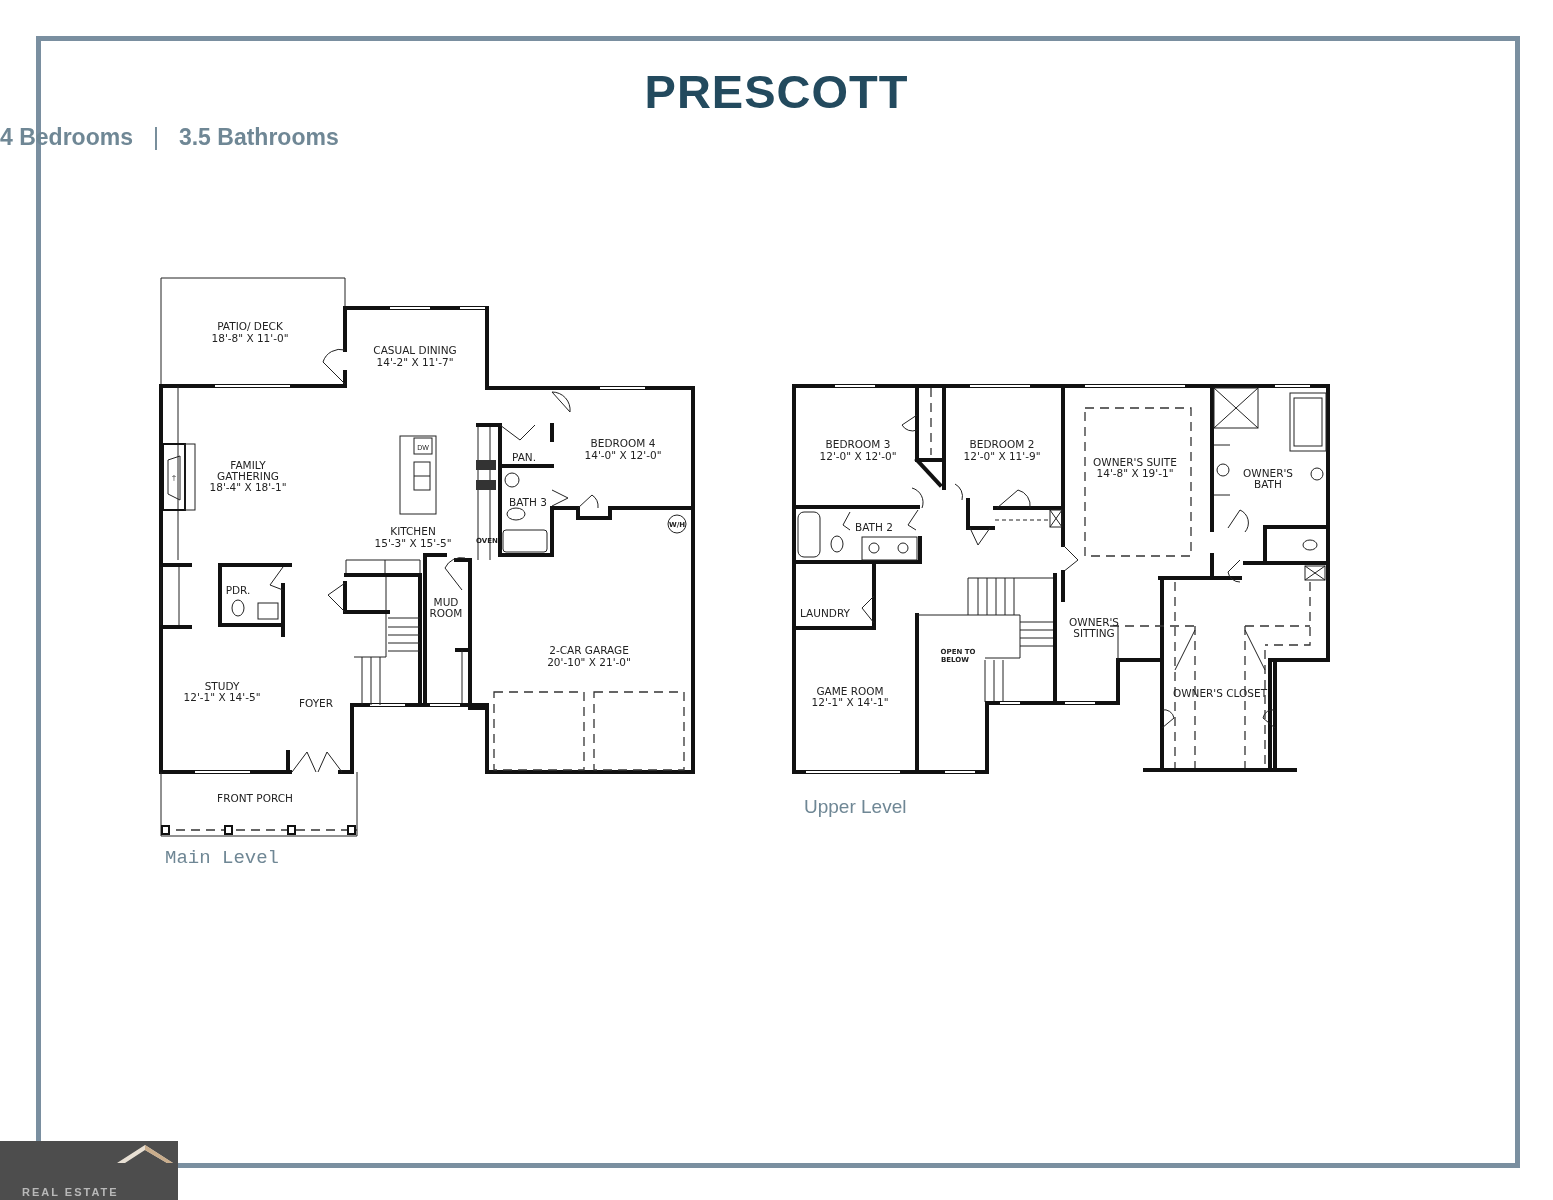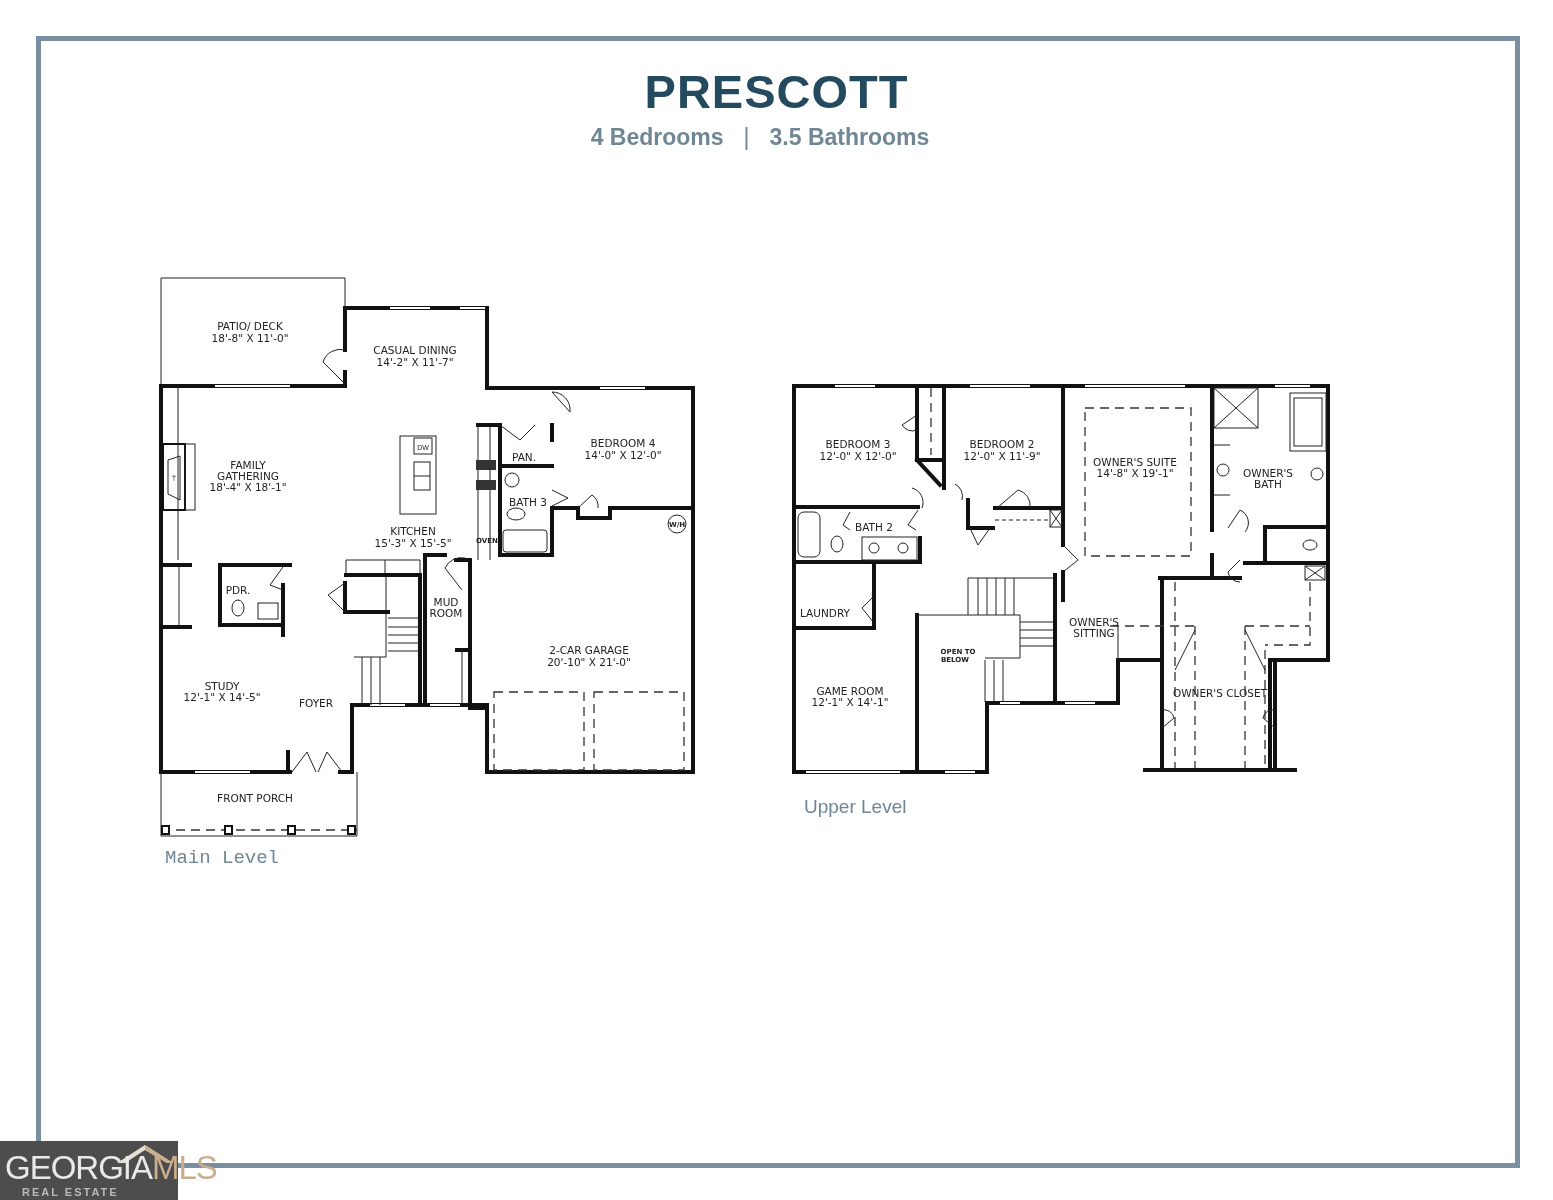--- a/index.html
+++ b/index.html
@@ -1,19 +1,19 @@
 <!DOCTYPE html>
 <html><head>
 <meta charset="utf-8">
 <style>
   html, body { margin:0; padding:0; background:#ffffff; }
   body { width:1553px; height:1200px; position:relative; overflow:hidden; font-family:"Liberation Sans", sans-serif; }
   .frame { position:absolute; left:36px; top:36px; width:1474px; height:1122px; border:5px solid #7a8fa0; box-sizing:content-box; }
   .title { position:absolute; left:0; width:1553px; top:64px; text-align:center; color:#234a5e; font-weight:bold; font-size:47px; letter-spacing:1px; font-family:"Liberation Sans", sans-serif; }
-  .subtitle { position:absolute; left:0; top:124px; width:1520px; text-align:center; color:#6f8795; font-weight:bold; font-size:23px; font-family:"Liberation Sans", sans-serif; }
+  .subtitle { position:absolute; left:0; top:124px; width:1520px; text-align:left; color:#6f8795; font-weight:bold; font-size:23px; font-family:"Liberation Sans", sans-serif; }
   .subtitle .sep { display:inline-block; margin:0 20px; font-weight:normal; }
   .plan { position:absolute; left:0; top:0; }
   .level-label { position:absolute; color:#6f8795; font-size:19px; font-family:"Liberation Sans", sans-serif; }
   .room-text { font-family:"DejaVu Sans", sans-serif; font-size:10.5px; fill:#222; text-anchor:middle; }
   .room-text.small { font-size:7px; font-weight:bold; }
   .logo { position:absolute; left:0; top:1141px; width:178px; height:59px; background:#4d4d4d; }
   .logo .brand { position:absolute; left:5px; top:8px; font-size:33px; color:#e9e9e9; letter-spacing:-1px; font-family:"Liberation Sans", sans-serif; }
   .logo .brand .mls { color:#c9ad8c; }
   .logo .tag { position:absolute; left:22px; top:45px; font-size:11px; color:#b8b8b8; letter-spacing:2px; font-weight:bold; font-family:"Liberation Sans", sans-serif; }
   .logo .roof { position:absolute; left:115px; top:2px; }
@@ -323,15 +323,14 @@
 </svg>
 
 <div class="level-label" style="left:165px; top:847px;font-family:Liberation Mono, monospace;">Main Level</div>
 <div class="level-label" style="left:804px; top:796px;text-align:right;">Upper Level</div>
 
 <div class="logo">
   <svg class="roof" width="60" height="22" viewBox="0 0 60 22">
     <polygon points="2,20 30,2 58,20 52,20 30,7 10,20" fill="#e8e0d4"></polygon>
     <polygon points="30,2 58,20 52,20 30,7" fill="#c9ad8c"></polygon>
   </svg>
-  <div class="brand"><span>GEORGIA</span><span class="mls">MLS</span></div>
   <div class="tag">REAL ESTATE SERVICES</div>
 </div>
 
 </body></html>

